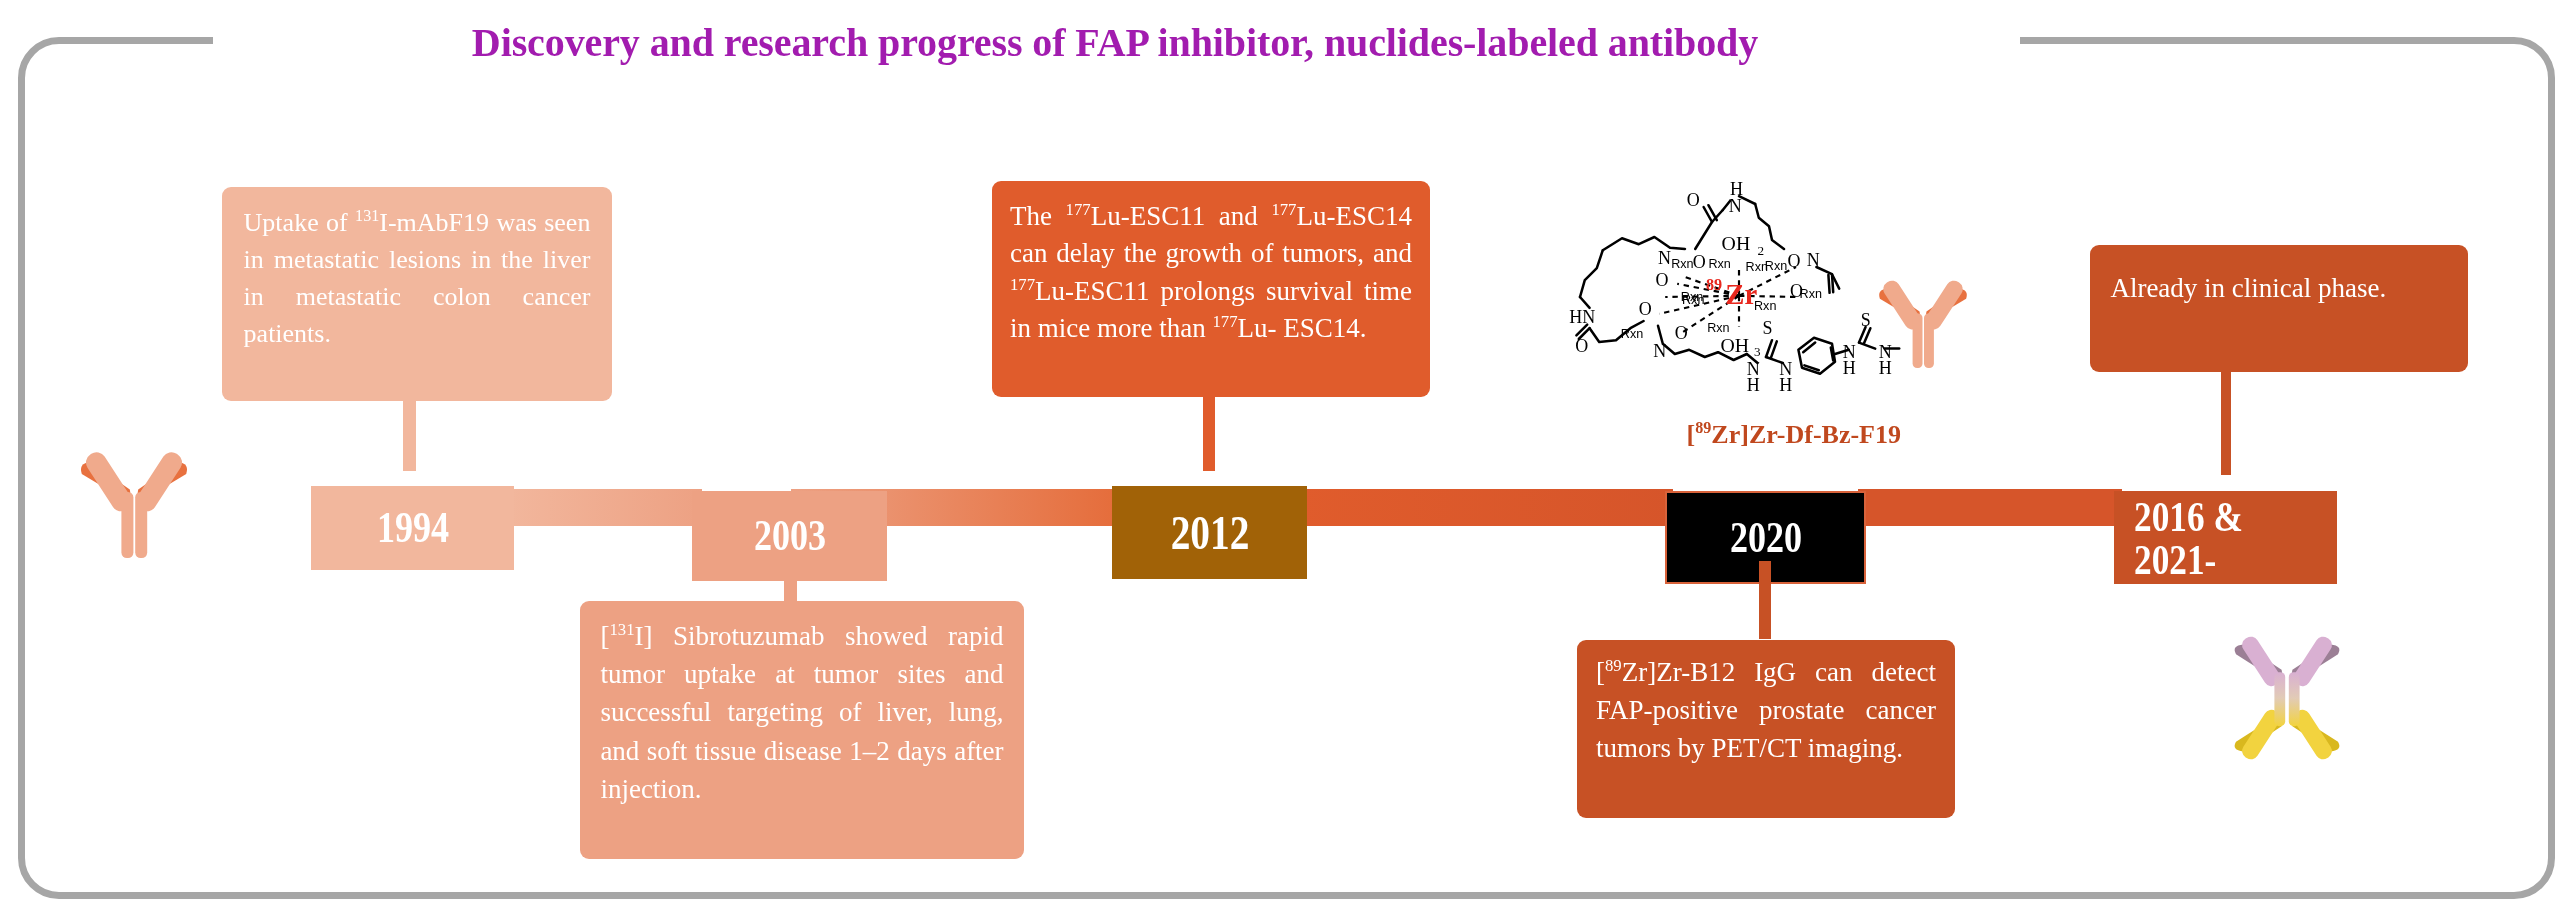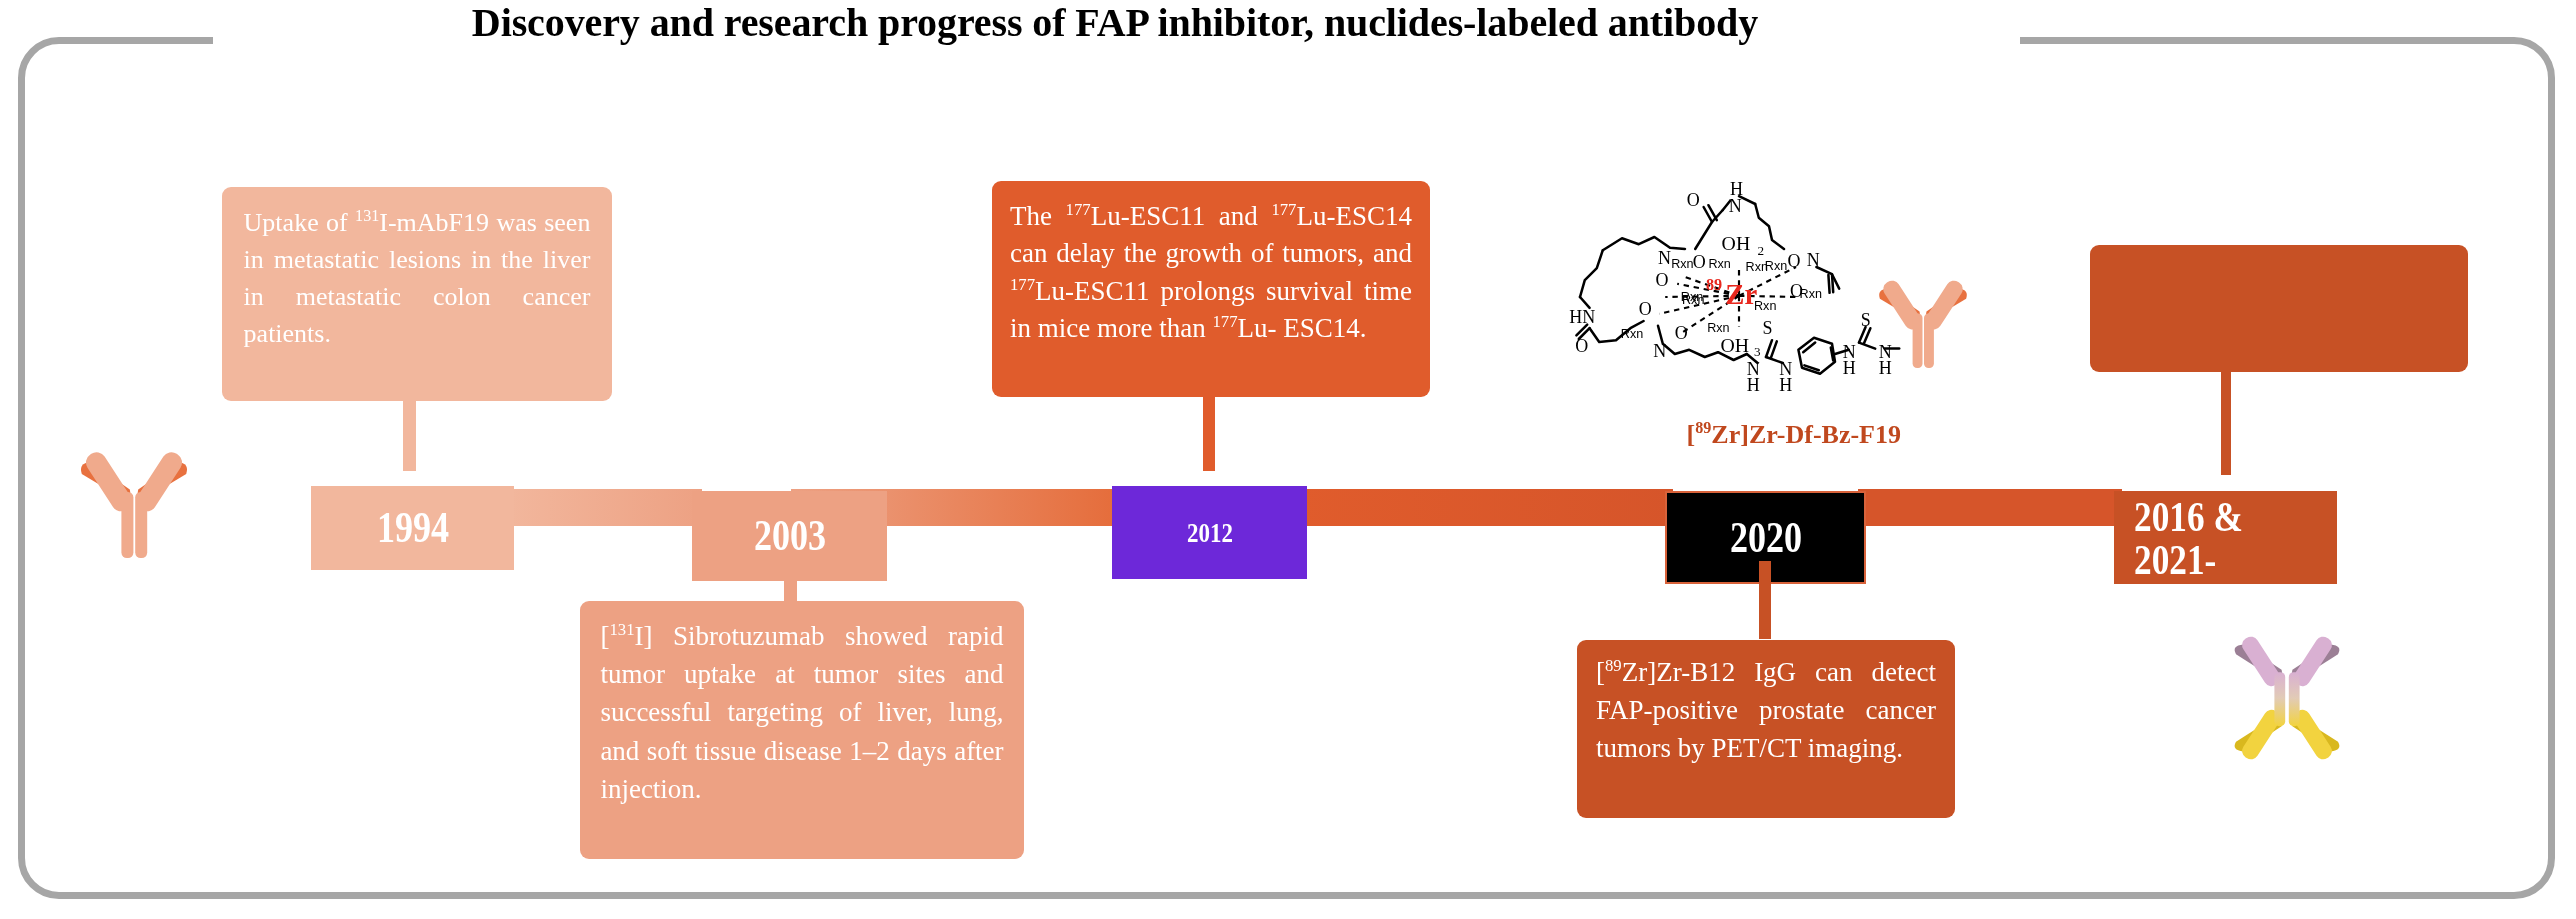--- a/index.html
+++ b/index.html
@@ -6,22 +6,22 @@
   body{width:2576px;height:919px;position:relative;overflow:hidden;
        font-family:"Liberation Serif","DejaVu Serif",serif;}
 
   
   #frame{position:absolute;left:18px;top:37px;width:2537px;height:862px;
          border:7.8px solid #a6a6a6;border-radius:41px;box-sizing:border-box;}
   
   #title-gap{position:absolute;left:213px;top:29px;width:1807px;height:25px;background:#ffffff;}
 
   
-  #page-title{position:absolute;left:213px;top:0;width:1804px;text-align:center;
-              font-size:40px;font-weight:bold;color:#000000;letter-spacing:-0.1px;
+  #page-title{position:absolute;left:213px;top:20px;width:1804px;text-align:center;
+              font-size:40px;font-weight:bold;color:#a21caf;letter-spacing:-0.1px;
               white-space:nowrap;line-height:1.15;}
 
   
   .bar{position:absolute;height:37px;top:489px;}
 
   
   .year{position:absolute;display:flex;align-items:center;justify-content:center;
         color:#ffffff;font-weight:bold;line-height:1;margin-top:20px;}
   .year span{display:block;transform:scaleX(.82);}
 
@@ -55,21 +55,21 @@
 <div class="bar" style="left:1858px;width:264px;background:#d6552a;"></div>
 
 <div class="year" style="left:311px;top:466px;width:203px;height:84px;background:#f2b79d;font-size:44px;">
   <span>1994</span>
 </div>
 
 <div class="year" style="left:692px;top:471px;width:195px;height:90px;background:#eda183;font-size:44px;">
   <span>2003</span>
 </div>
 
-<div class="year" style="left:1112px;top:466px;width:195px;height:93px;background:#6d28d9;font-size:28px;">
+<div class="year" style="left:1112px;top:466px;width:195px;height:93px;background:#a16207;font-size:48px;">
   <span>2012</span>
 </div>
 
 <div class="year" style="left:1665px;top:471px;width:201px;height:93px;background:#000000;border:2.4px solid #d8623a;box-sizing:border-box;font-size:44px;">
   <span>2020</span>
 </div>
 
 <div class="year" style="left:2114px;top:471px;width:223px;height:93px;background:#c75125;font-size:43px;">
   <span>2016 &amp; 2021-</span>
 </div>
@@ -103,20 +103,21 @@
 
 <div class="callout" style="left:1577px;top:640px;width:378px;height:178px;background:#c75125;padding:14.4px 19px;
             font-size:27px;line-height:1.40;">
   <span class="txt">
     <span>[</span><sup>89</sup><span>Zr]Zr-B12 IgG can detect FAP-positive prostate cancer tumors by PET/CT imaging.</span>
   </span>
 </div>
 
 <div class="callout" style="left:2090px;top:245px;width:378px;height:127px;background:#c75125;padding:24px 20.4px;
             font-size:27px;line-height:1.42;text-align:left;">
+  <span class="txt">Already in clinical phase.</span>
 </div>
 
 <div id="chem">
   <svg width="420" height="240" viewBox="0 0 700 400" xmlns="http://www.w3.org/2000/svg">
     <g stroke="#000" stroke-width="4.2" fill="none" stroke-linecap="round" stroke-linejoin="round">
 
       <path d="M272 120 L300 75 L318 55"></path>
       <path d="M318 55 L330 40"></path>
       <path d="M345 32 L372 45"></path>
       <path d="M372 45 L378 68 L395 82 L400 105 L420 120"></path>

